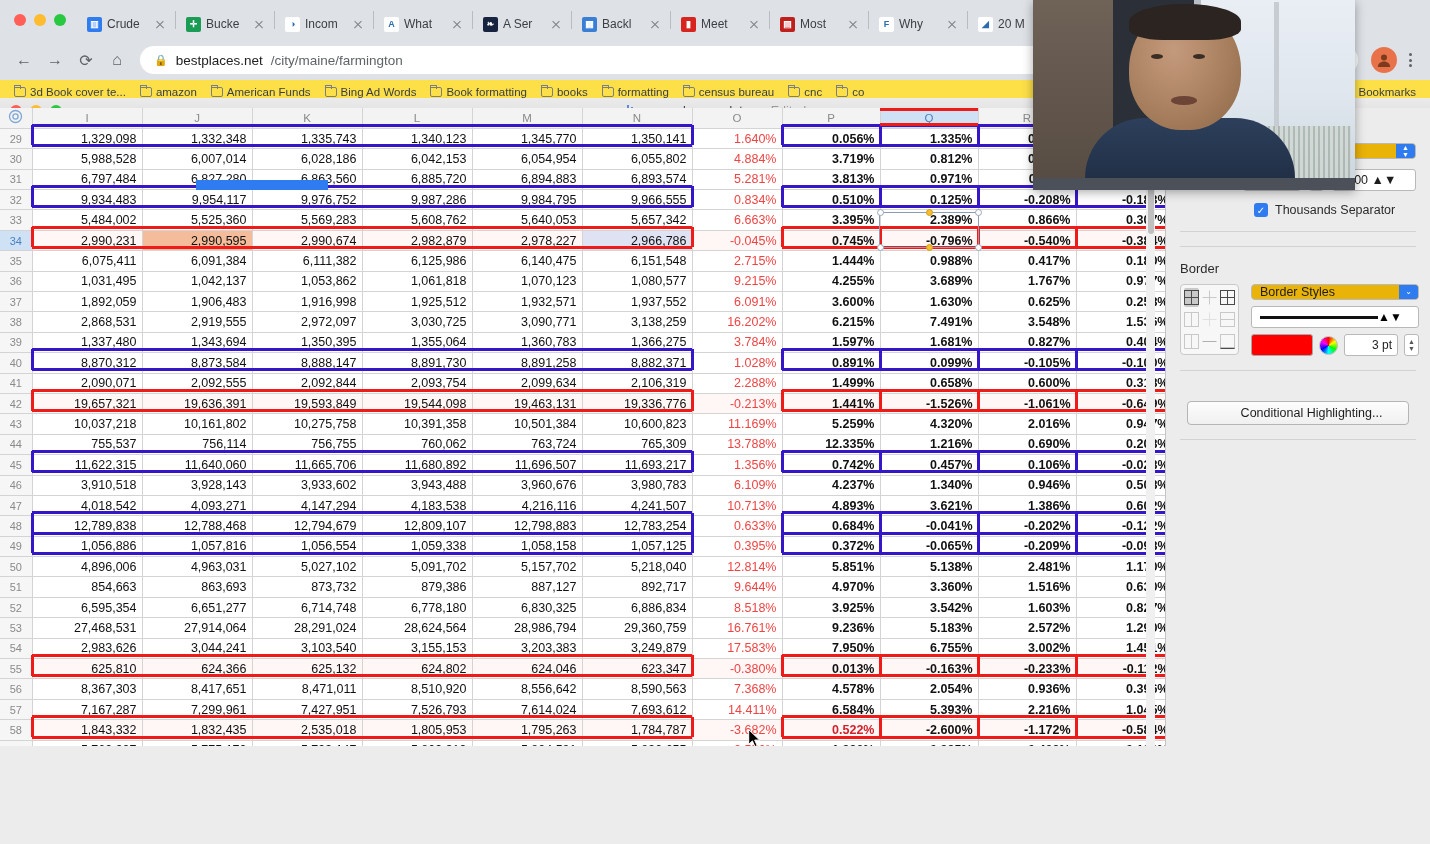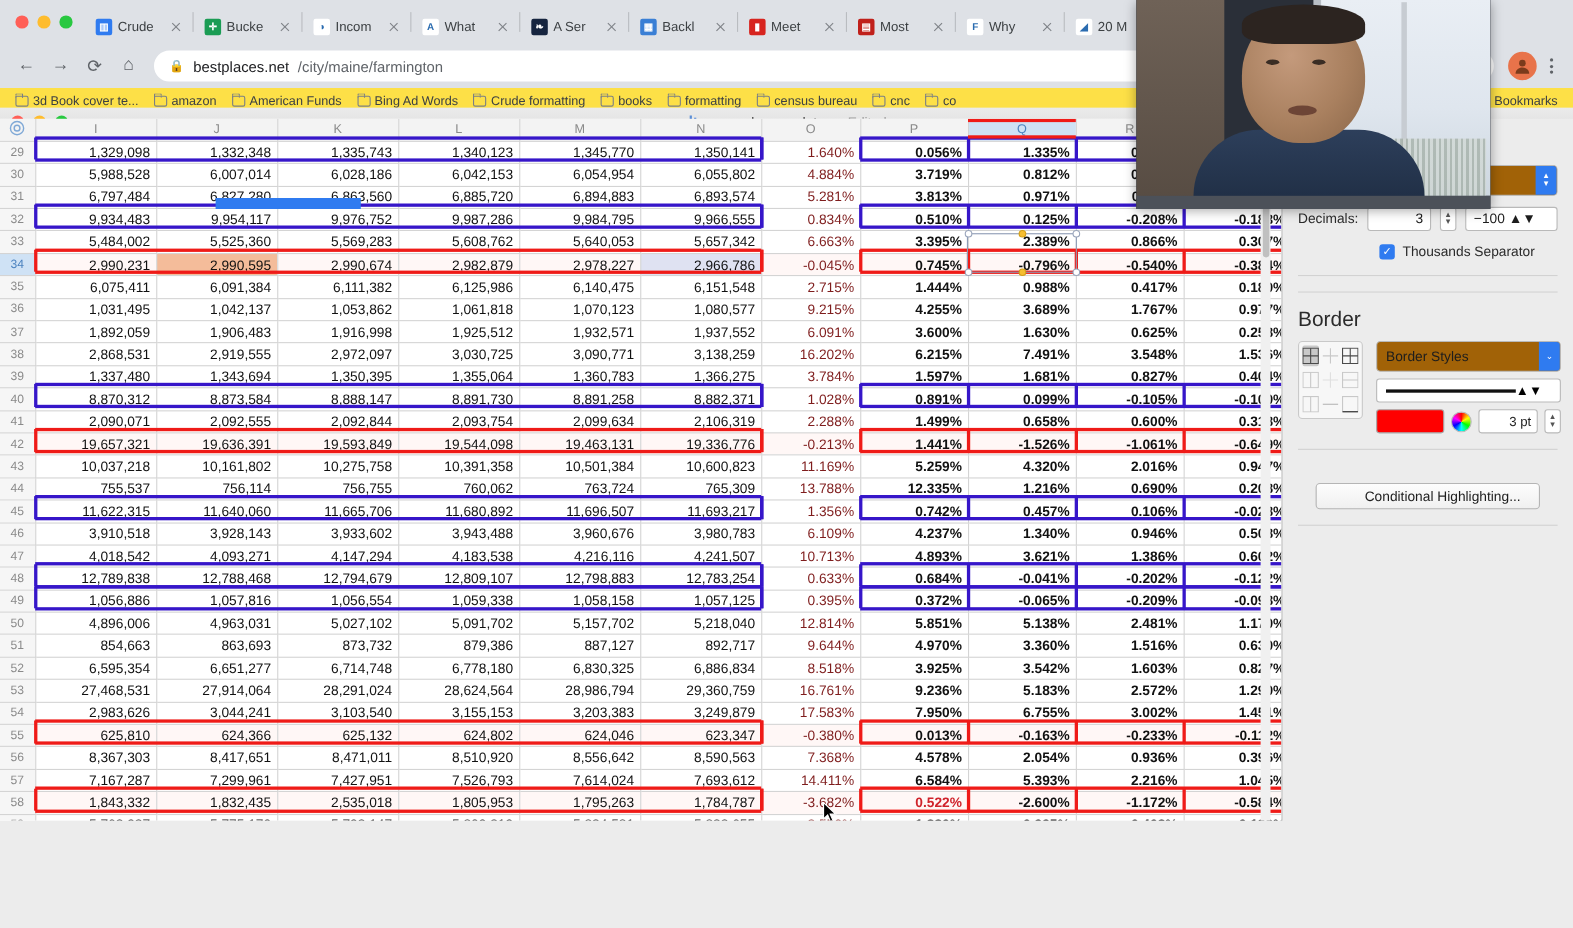--- a/index.html
+++ b/index.html
@@ -88,21 +88,21 @@
         border-right:1px solid #d4d4d4; border-bottom:1px solid #d4d4d4; }
   thead th { background:#f3f3f3; color:#8a8a8a; font-weight:normal; text-align:center; font-size:11.5px;
              height:16px; border-bottom:1px solid #c8c8c8; }
   th.corner { width:32px; background:#f3f3f3; border-right:1px solid #c8c8c8; }
   th.colQ { background:#cfe2f5; color:#4b82bf; }
   td.rowhdr { width:32px; background:#f6f6f6; color:#8a8a8a; text-align:center; font-size:11px;
               border-right:1px solid #c8c8c8; }
   td.rowhdr.sel { background:#cfe2f5; color:#4b82bf; }
   td.num { text-align:right; font-variant-numeric:tabular-nums; color:#111; }
   td.pct { text-align:right; font-weight:bold; font-variant-numeric:tabular-nums; color:#111; }
-  td.pctplain { text-align:right; font-variant-numeric:tabular-nums; color:#7f1d1d; }
+  td.pctplain { text-align:right; font-variant-numeric:tabular-nums; color:#ef4444; }
   td.redtxt { color:#d0232b; }
   td.fillorange { background:#f4bc9a; }
   td.filllavender { background:#dfe2f2; }
 
   
   .cI,.cJ,.cK,.cL,.cM,.cN { width:110px; }
   .cO { width:90px; }
   .cP,.cQ,.cR,.cS { width:98px; }
 
   
@@ -117,22 +117,22 @@
   .handle.y { background:#f5bd30; border-color:#d49f16; }
 
   .hscroll { position:absolute; left:1146px; top:108px; width:9px; height:638px; background:#f0f0f0;}
   .hscroll .thumb{ position:absolute; left:2px; top:6px; width:6px; height:120px; border-radius:3px; background:#c0c0c0;}
 
   .cursorarrow { position:absolute; left:748px; top:621px; width:13px; height:19px; }
 
   
   .inspector { position:absolute; left:1165px; top:108px; width:265px; height:638px;
                background:#ececec; border-left:1px solid #c4c4c4; padding:12px 14px; }
-  .insp-title { font-size:19px; color:#2b2b2b; margin-bottom:8px; }
-  .popup { height:28px; background:#a16207; border:1px solid #b9b9b9; border-radius:4px; display:flex;
+  .insp-title { font-size:13px; color:#2b2b2b; margin-bottom:8px; }
+  .popup { height:16px; background:#eab308; border:1px solid #b9b9b9; border-radius:4px; display:flex;
            align-items:center; padding:0 0 0 8px; font-size:12.5px; color:#1d1d1d; position:relative; }
   .popup .stepper-blue { position:absolute; right:0; top:0; width:19px; height:100%; background:#2f7bf0;
            border-radius:0 3px 3px 0; display:flex; flex-direction:column; align-items:center;
            justify-content:center; gap:1px; color:#fff; font-size:7px; line-height:6px;}
   .row { display:flex; align-items:center; gap:8px; margin-top:10px; }
   .lbl { font-size:12.5px; color:#2b2b2b; }
   .numfield { width:58px; height:22px; background:#fff; border:1px solid #b9b9b9; border-radius:3px;
               text-align:right; padding-right:6px; font-size:12.5px; line-height:20px; color:#1d1d1d;}
   .stepper-plain { width:15px; height:22px; background:#fff; border:1px solid #b9b9b9; border-radius:3px;
               display:flex; flex-direction:column; align-items:center; justify-content:center; gap:1px;
@@ -301,21 +301,21 @@
           <div class="bm">
             <span class="bmfolder"></span>
             <span>American Funds</span>
           </div>
           <div class="bm">
             <span class="bmfolder"></span>
             <span>Bing Ad Words</span>
           </div>
           <div class="bm">
             <span class="bmfolder"></span>
-            <span>Crude formatting</span>
+            <span>Book formatting</span>
           </div>
           <div class="bm">
             <span class="bmfolder"></span>
             <span>books</span>
           </div>
           <div class="bm">
             <span class="bmfolder"></span>
             <span>formatting</span>
           </div>
           <div class="bm">
@@ -1215,21 +1215,21 @@
           <span class="stepper-plain">
               <span>▲</span>
               <span>▼</span>
             </span>
         </div>
       </div>
     </div>
 
     <div class="hr"></div>
     <div style="display:flex;justify-content:center;">
-      <div class="btnwide" style="width:204px;padding-left:27px;">Conditional Highlighting...</div>
+      <div class="btnwide" style="width:222px;padding-left:27px;">Conditional Highlighting...</div>
     </div>
     <div class="hr"></div>
   </div>
 
   <div class="pip">
     <div class="wallL"></div>
     <div class="sky"></div>
     <div class="frame-l"></div>
     <div class="mullion-v"></div>
     <div class="trees"></div>

